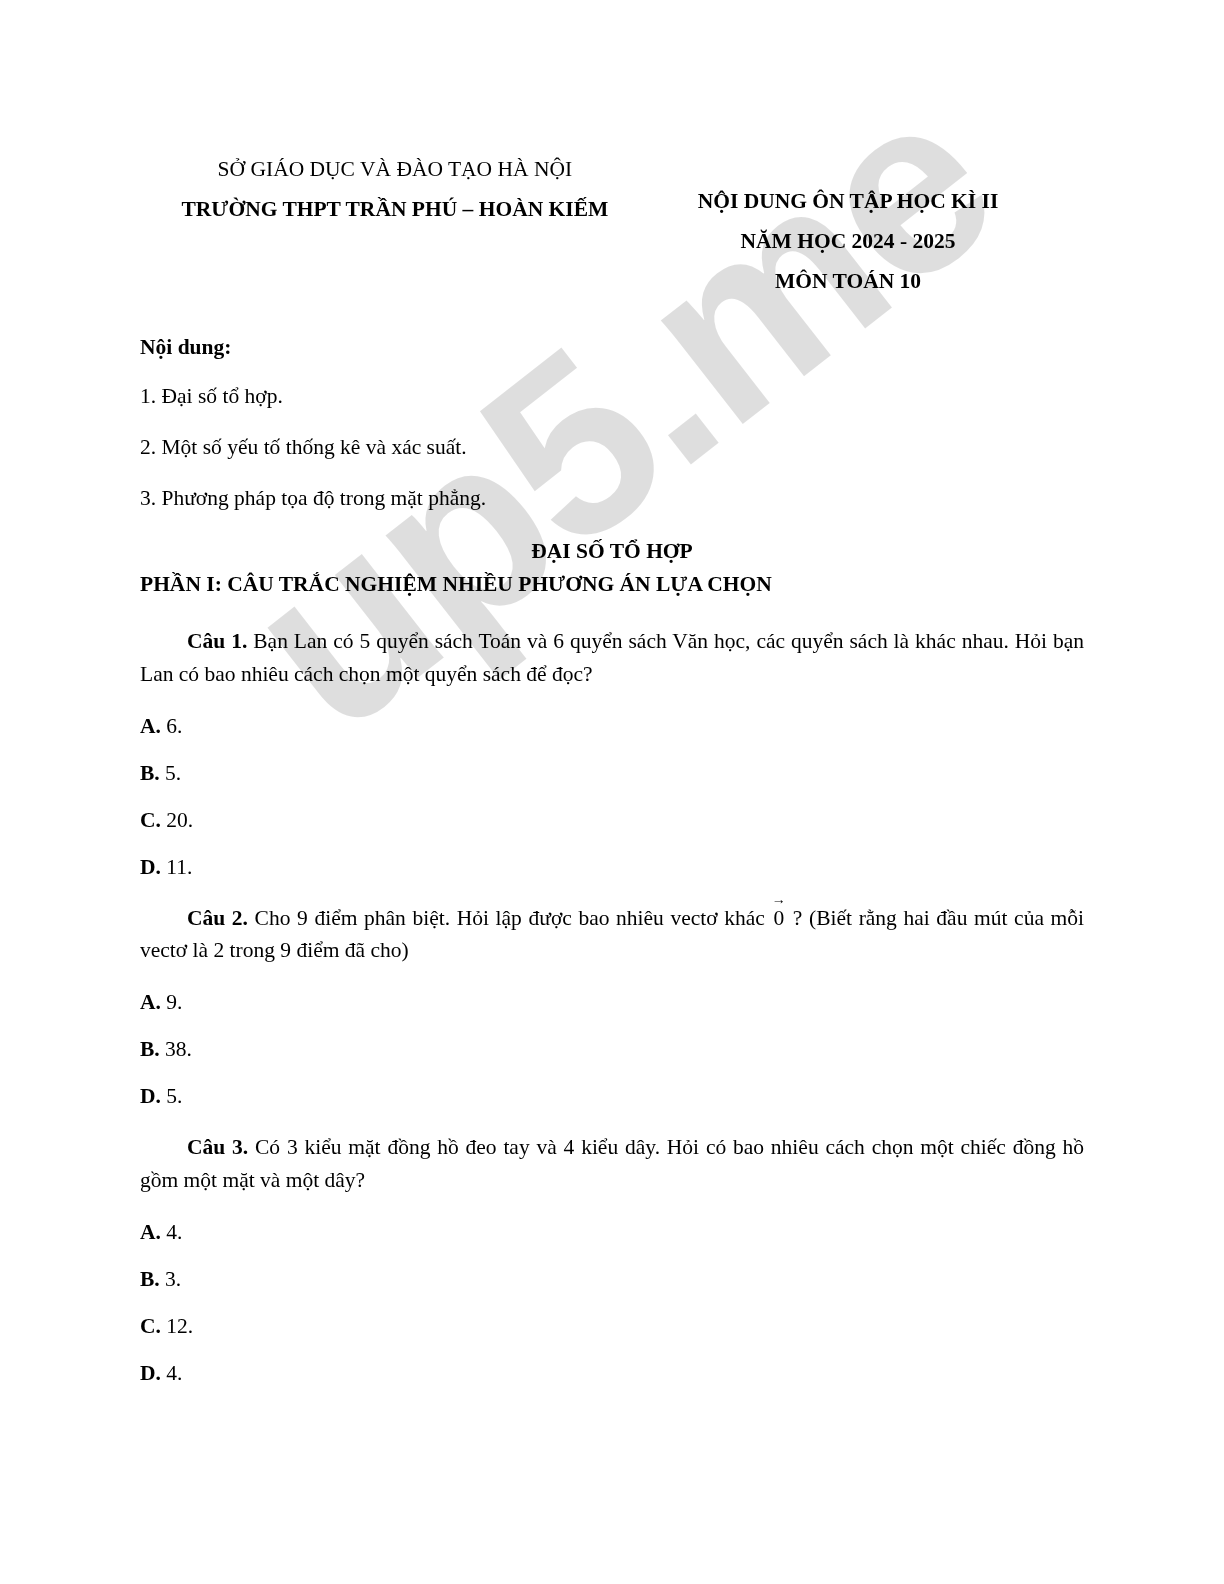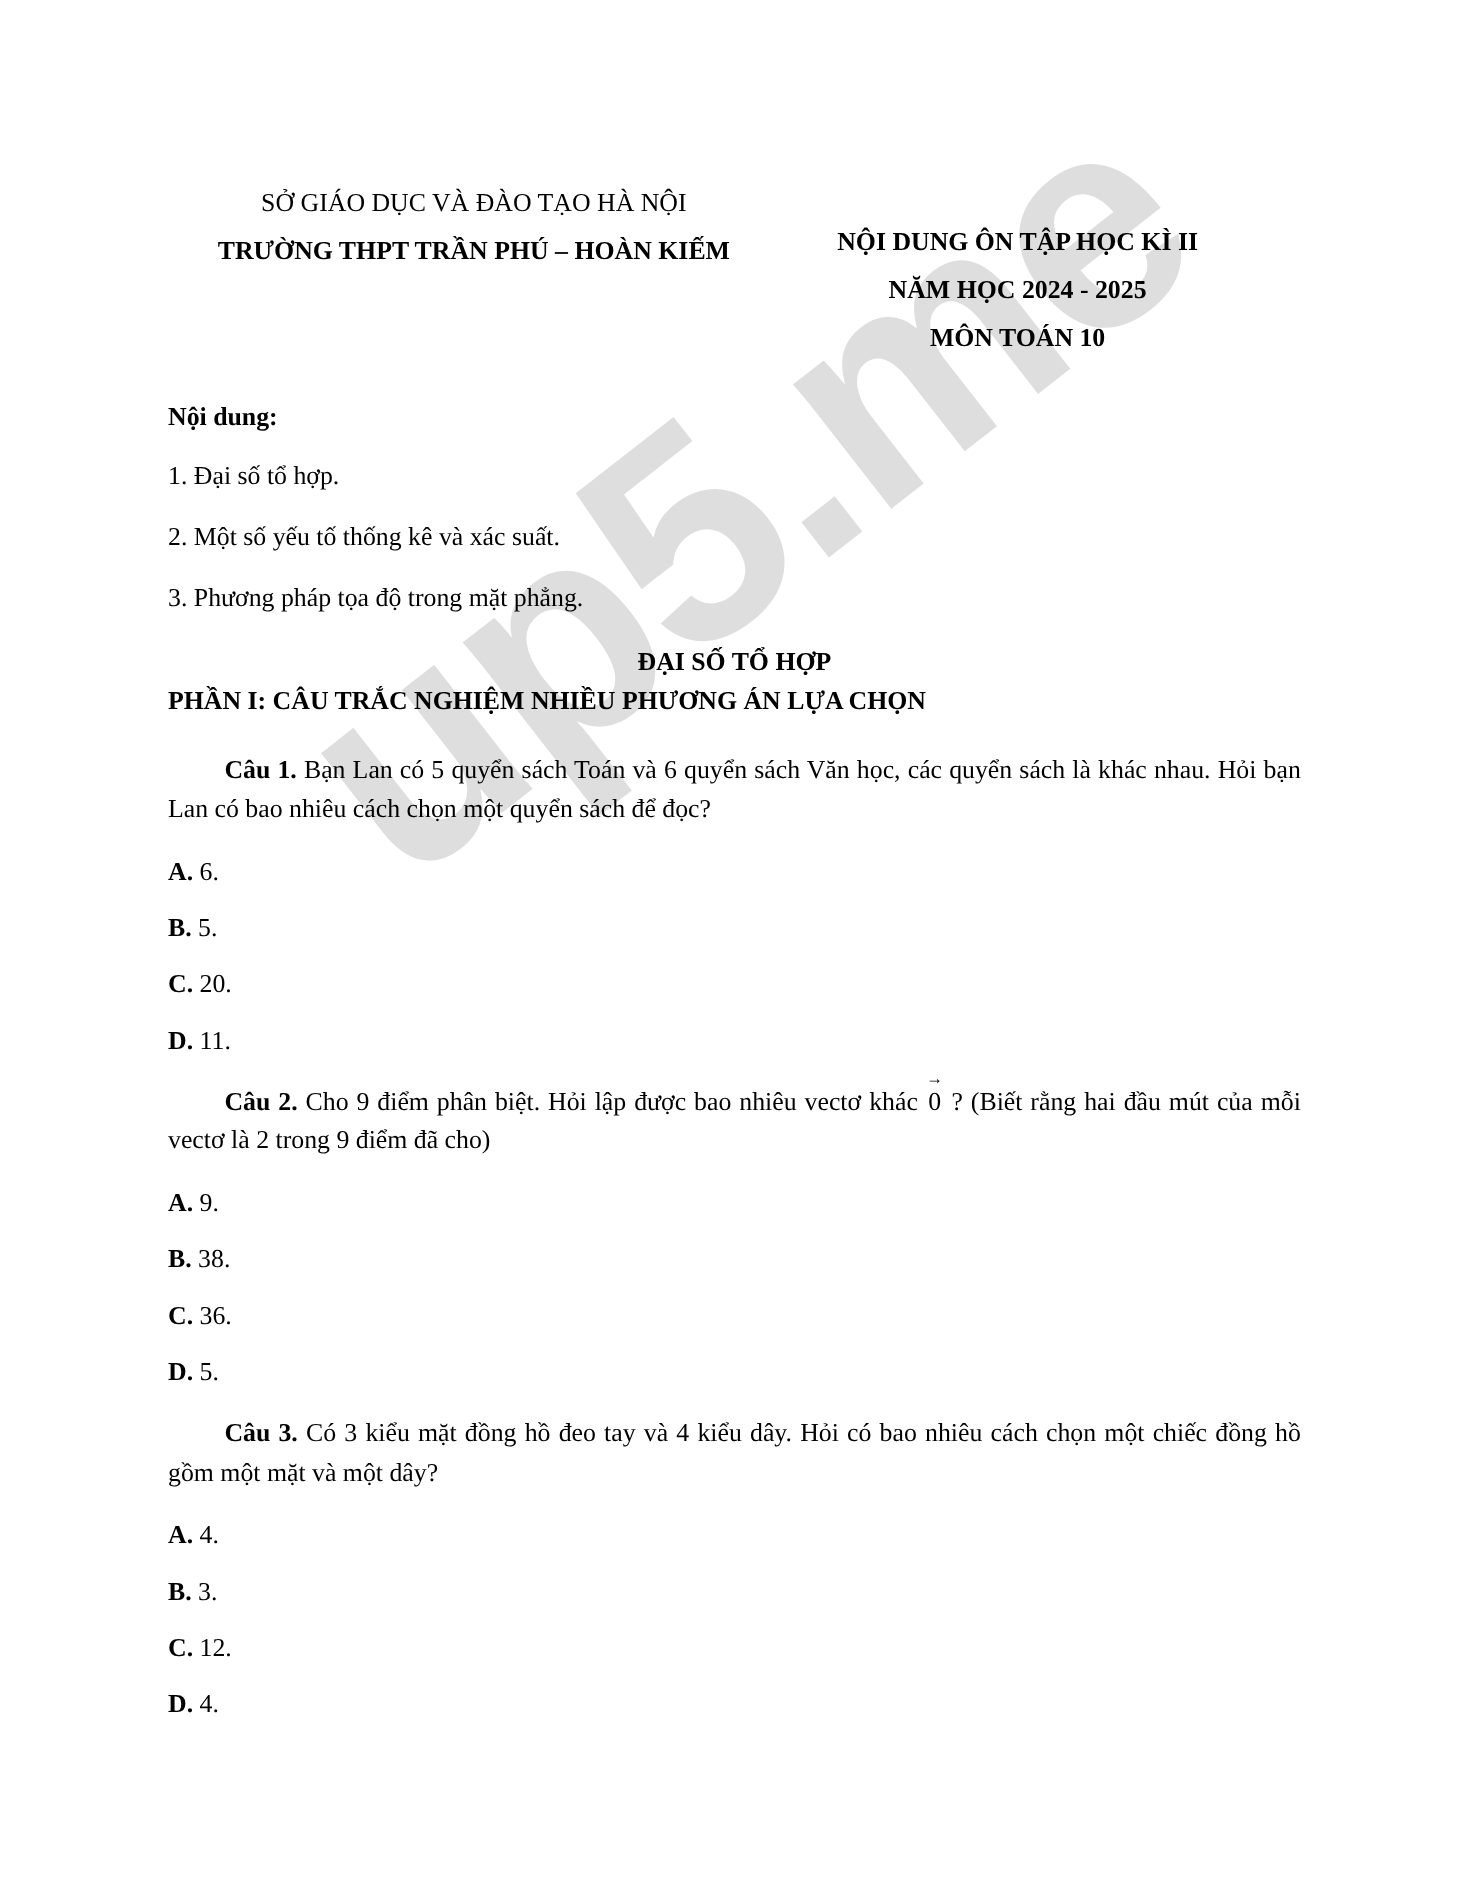--- a/index.html
+++ b/index.html
@@ -178,24 +178,20 @@
   </div>
   <div class="answer">
     <span class="a-label">A.</span>
     <span>9.</span>
   </div>
   <div class="answer">
     <span class="a-label">B.</span>
     <span>38.</span>
   </div>
   <div class="answer">
-    <span class="a-label">C.</span>
-    <span>36.</span>
-  </div>
-  <div class="answer">
     <span class="a-label">D.</span>
     <span>5.</span>
   </div>
 
   <div class="question">
     <span class="q-label">Câu 3.</span>
     <span>Có 3 kiểu mặt đồng hồ đeo tay và 4 kiểu dây. Hỏi có bao nhiêu cách chọn một chiếc đồng hồ gồm một mặt và một dây?</span>
   </div>
   <div class="answer">
     <span class="a-label">A.</span>

